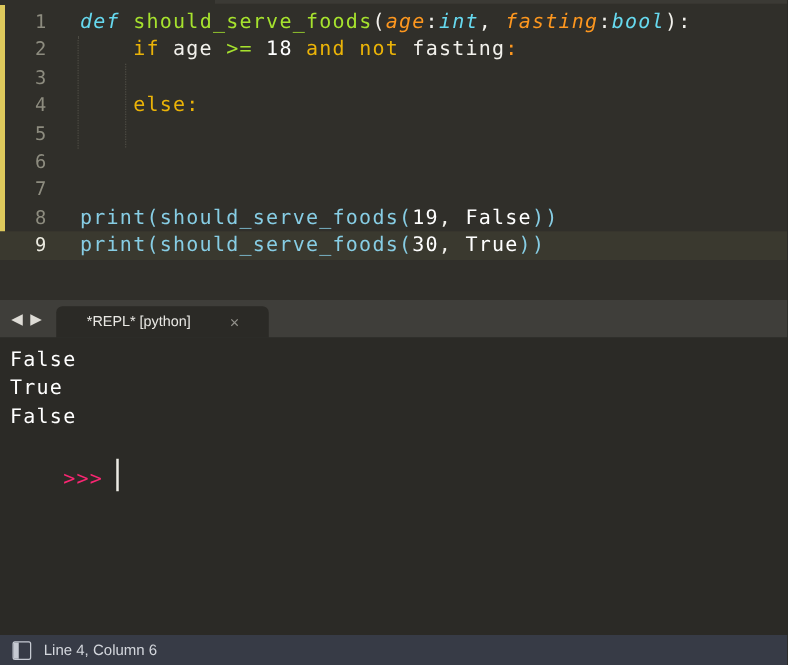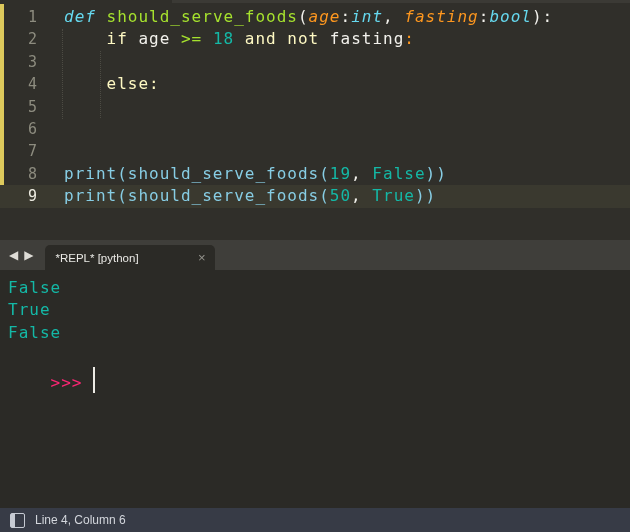--- a/index.html
+++ b/index.html
@@ -13,36 +13,36 @@
   .row{display:flex;height:22.4px;line-height:22.4px;font-family:"DejaVu Sans Mono",monospace;}
   .row.active-row{background:#3a392f;}
   .ln{flex:0 0 37px;width:37px;text-align:right;color:#8d8c7f;font-size:15px;}
   .active-row .ln{color:#edece2;}
   .code{padding-left:27px;font-size:16px;letter-spacing:1px;white-space:pre;}
   .guide{position:absolute;width:0;border-left:1px dotted #4c4b43;}
   .guide-1{left:62px;top:29px;height:90px;}
   .guide-2{left:100px;top:51px;height:67px;}
 
   
-  .tk-kw{color:#fef9c3;}
+  .tk-kw{color:#eab308;}
   .tk-fn{color:#a6e22e;}
   .tk-kwc{color:#66d9ef;font-style:italic;}
   .tk-call{color:#87cde4;}
   .tk-param{color:#fd971f;font-style:italic;}
   .tk-orange{color:#fd971f;}
-  .tk-num{color:#14b8a6;}
+  .tk-num{color:#ffffff;}
   .tk-op{color:#a6e22e;}
   .tk-txt{color:#f2f1ec;}
 
   
   .tabbar{width:630px;height:30px;background:#3f3e3a;display:flex;align-items:stretch;}
   .tab-arrows{display:flex;align-items:center;gap:6px;margin-left:9px;color:#dedcd6;font-size:12px;}
   .tab-arrows span{cursor:default;}
   .tab{margin-left:12px;margin-top:5px;width:170px;background:#2b2a26;border-radius:5px 5px 0 0;
-       display:flex;align-items:center;justify-content:space-between;padding:0 10px;box-sizing:border-box;}
+       display:flex;align-items:center;justify-content:space-between;padding:0 24px;box-sizing:border-box;}
   .tab-label{color:#e9e8e4;font-size:11.5px;white-space:pre;}
   .tab-close{color:#93928c;font-size:13px;line-height:1;}
 
   
   .repl{width:630px;height:238px;background:#2b2a26;box-sizing:border-box;padding:7px 0 0 8px;
         font-family:"DejaVu Sans Mono",monospace;font-size:16px;letter-spacing:1px;}
   .repl-line{height:22.4px;line-height:22.4px;white-space:pre;}
   .prompt{color:#f92672;white-space:pre;}
   .cursor{display:inline-block;width:2px;height:26px;background:#eceae4;vertical-align:-5px;}
 
@@ -84,21 +84,21 @@
       </div>
       <div class="row">
         <span class="ln">7</span>
       </div>
       <div class="row">
         <span class="ln">8</span>
         <span class="code"><span class="tk-call">print(should_serve_foods(</span><span class="tk-num">19</span><span class="tk-txt">, </span><span class="tk-num">False</span><span class="tk-call">))</span></span>
       </div>
       <div class="row active-row">
         <span class="ln">9</span>
-        <span class="code"><span class="tk-call">print(should_serve_foods(</span><span class="tk-num">50</span><span class="tk-txt">, </span><span class="tk-num">True</span><span class="tk-call">))</span></span>
+        <span class="code"><span class="tk-call">print(should_serve_foods(</span><span class="tk-num">30</span><span class="tk-txt">, </span><span class="tk-num">True</span><span class="tk-call">))</span></span>
       </div>
     </div>
   <div class="guide guide-1"></div>
   <div class="guide guide-2"></div>
 </div>
 
 <div class="tabbar">
   <div class="tab-arrows">
     <span>◀</span>
     <span>▶</span>

